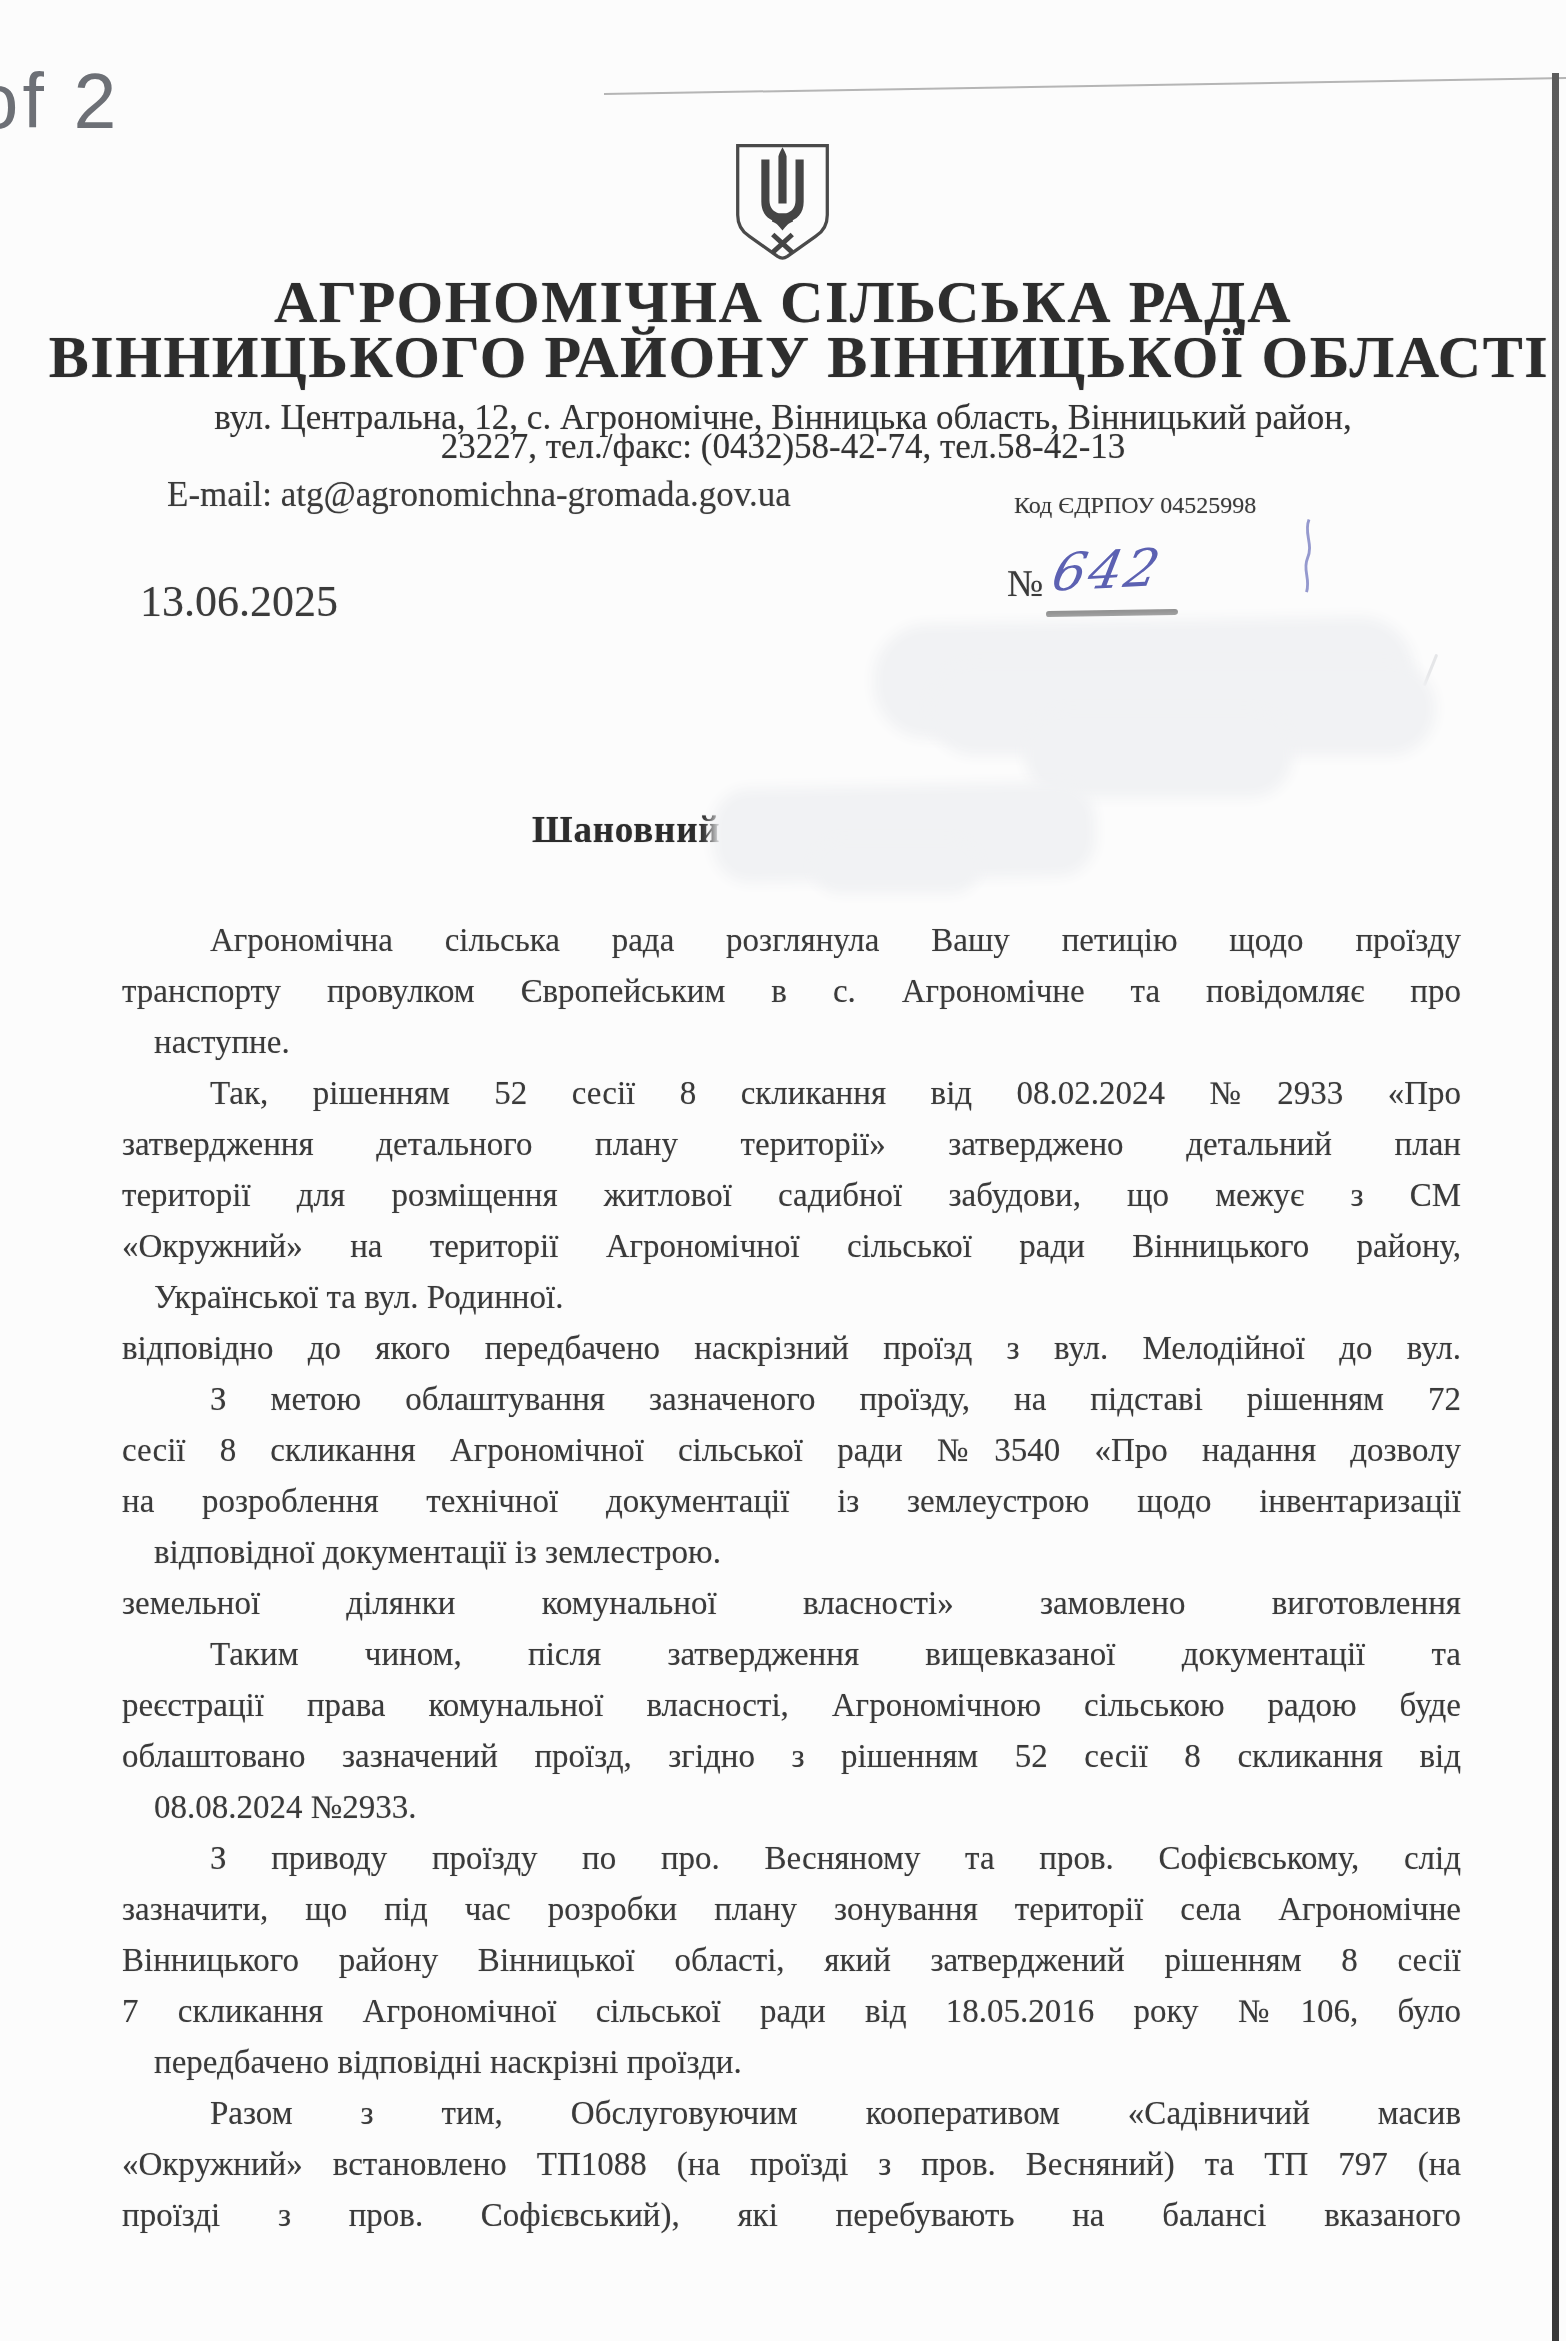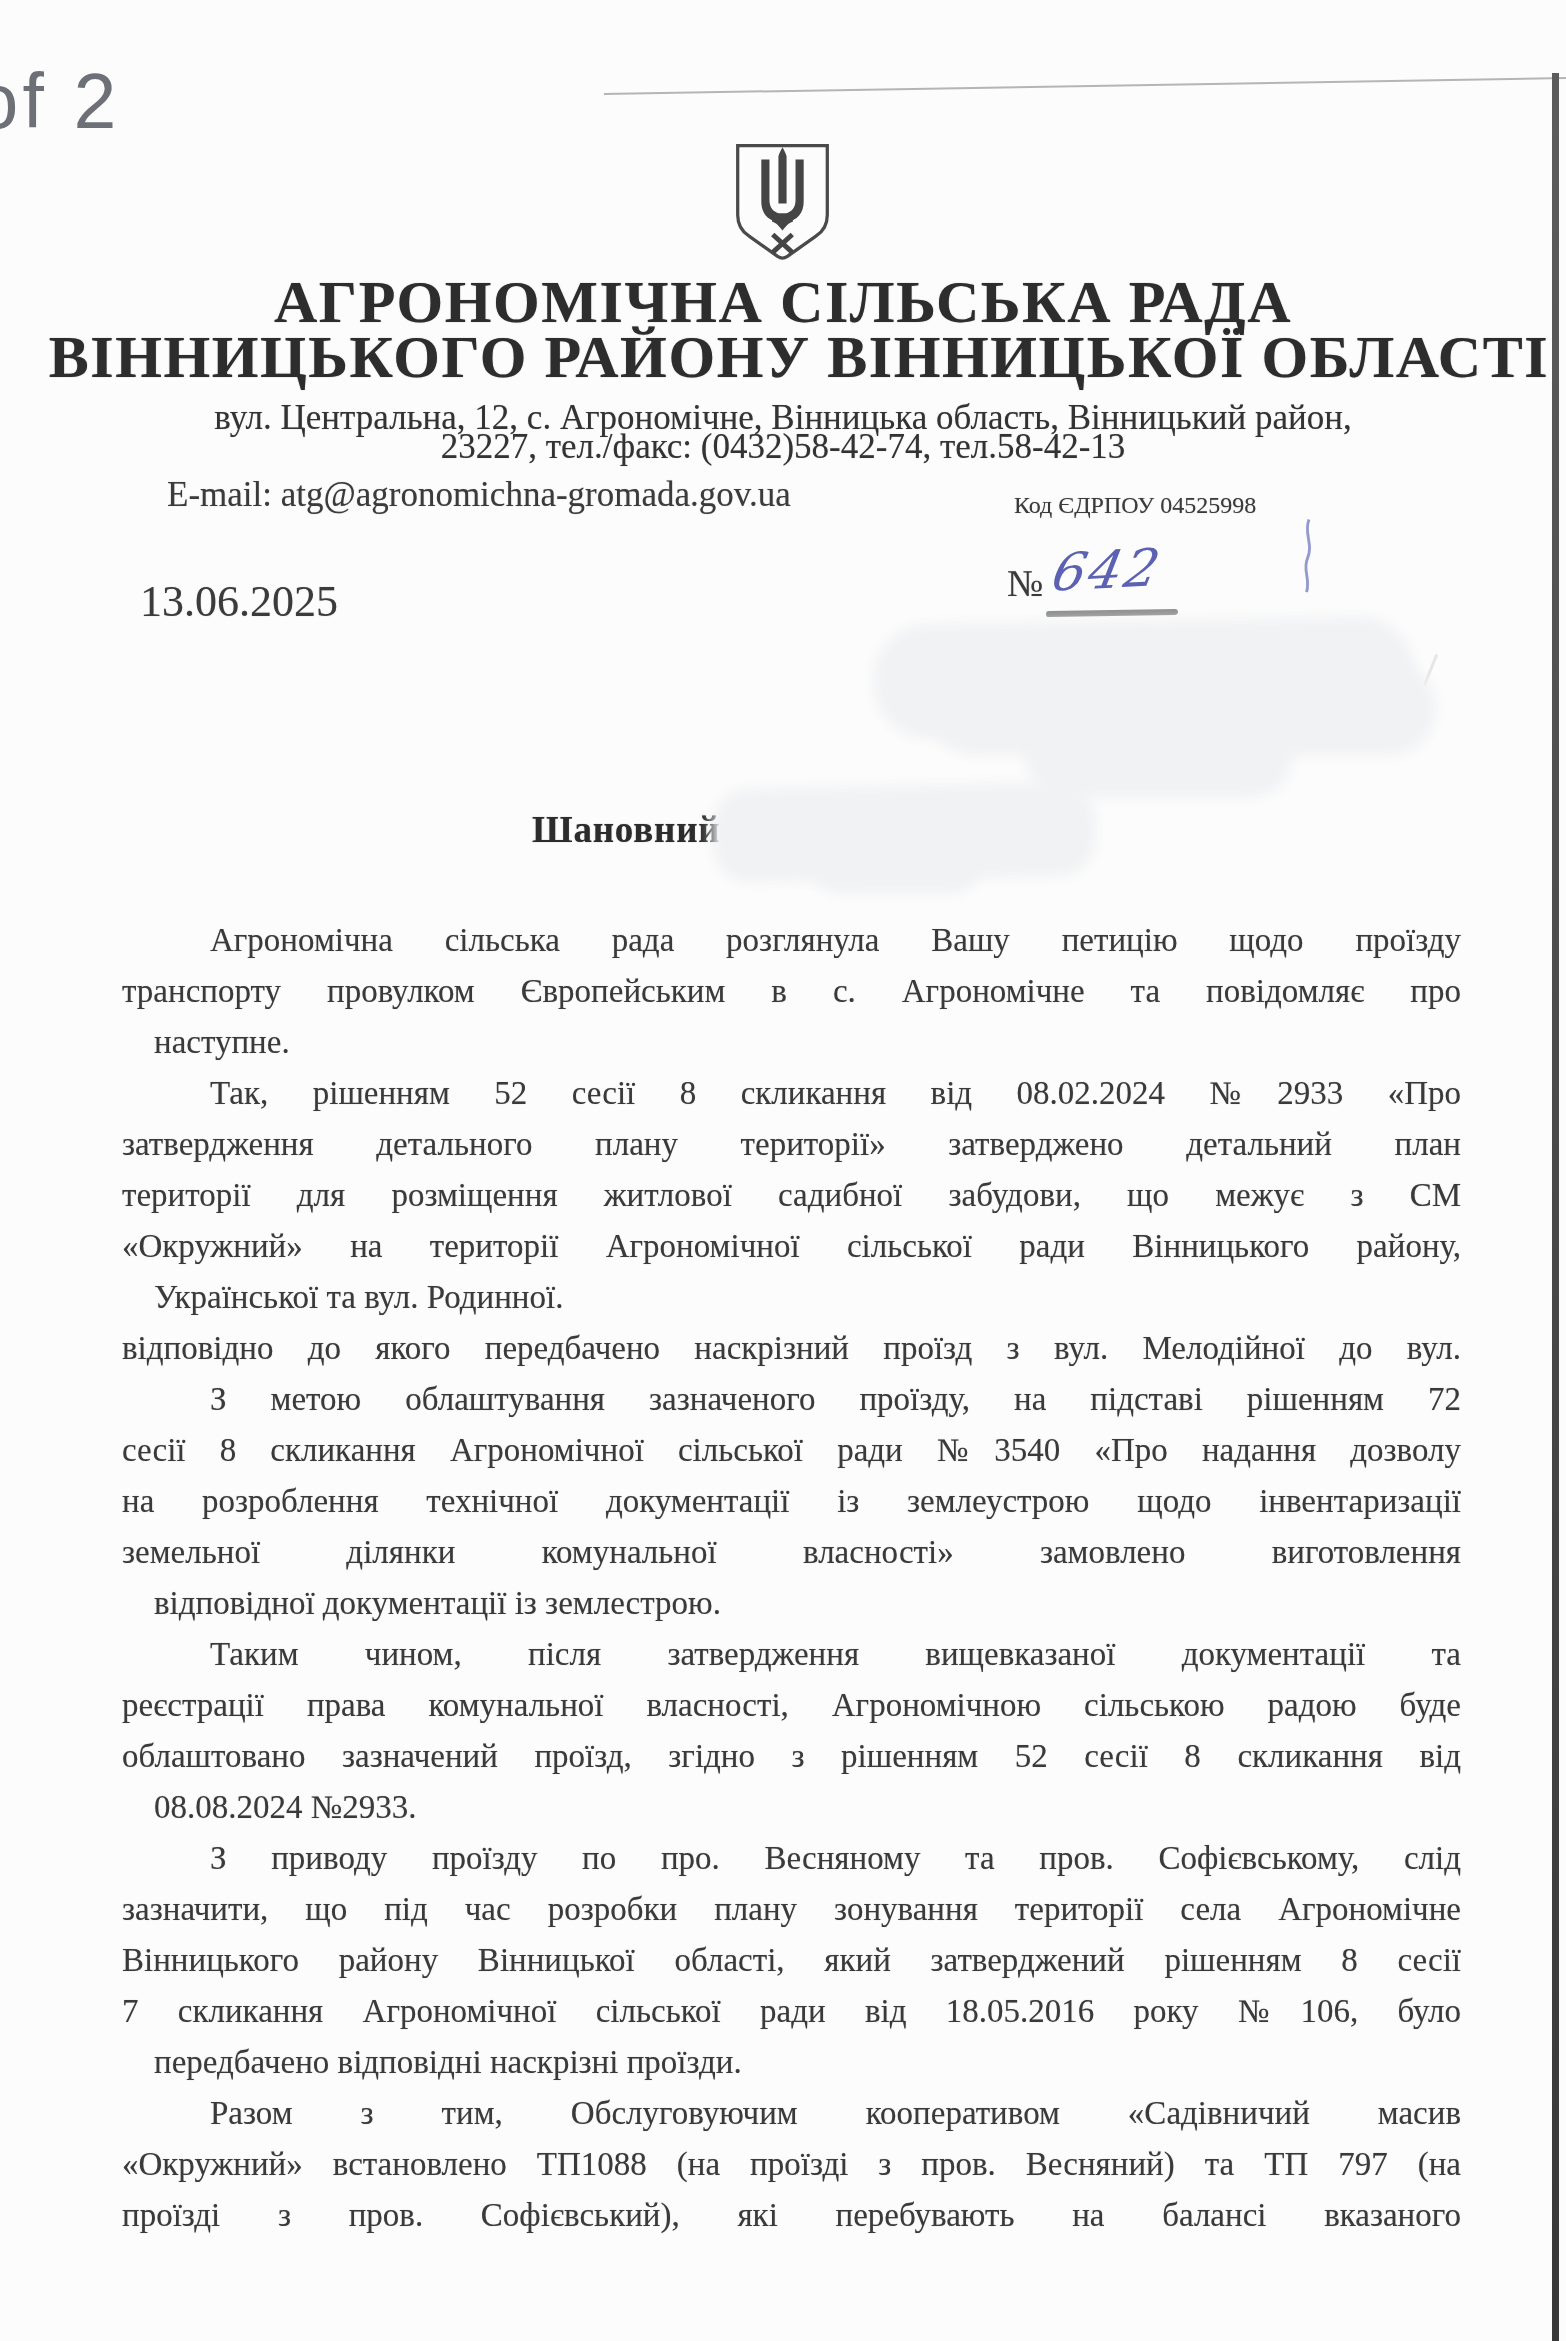--- a/index.html
+++ b/index.html
@@ -100,22 +100,22 @@
       <div class="body-line endpara">наступне.</div>
       <div class="body-line indent">Так, рішенням 52 сесії 8 скликання від 08.02.2024 №2933 «Про</div>
       <div class="body-line">затвердження детального плану території» затверджено детальний план</div>
       <div class="body-line">території для розміщення житлової садибної забудови, що межує з СМ</div>
       <div class="body-line">«Окружний» на території Агрономічної сільської ради Вінницького району,</div>
       <div class="body-line endpara">Української та вул. Родинної.</div>
       <div class="body-line">відповідно до якого передбачено наскрізний проїзд з вул. Мелодійної до вул.</div>
       <div class="body-line indent">З метою облаштування зазначеного проїзду, на підставі рішенням 72</div>
       <div class="body-line">сесії 8 скликання Агрономічної сільської ради №3540 «Про надання дозволу</div>
       <div class="body-line">на розроблення технічної документації із землеустрою щодо інвентаризації</div>
+      <div class="body-line endpara">відповідної документації із землестрою.</div>
       <div class="body-line">земельної ділянки комунальної власності» замовлено виготовлення</div>
-      <div class="body-line endpara">відповідної документації із землестрою.</div>
       <div class="body-line indent">Таким чином, після затвердження вищевказаної документації та</div>
       <div class="body-line">реєстрації права комунальної власності, Агрономічною сільською радою буде</div>
       <div class="body-line">облаштовано зазначений проїзд, згідно з рішенням 52 сесії 8 скликання від</div>
       <div class="body-line endpara">08.08.2024 №2933.</div>
       <div class="body-line indent">З приводу проїзду по про. Весняному та пров. Софієвському, слід</div>
       <div class="body-line">зазначити, що під час розробки плану зонування території села Агрономічне</div>
       <div class="body-line">Вінницького району Вінницької області, який затверджений рішенням 8 сесії</div>
       <div class="body-line">7 скликання Агрономічної сільської ради від 18.05.2016 року №106, було</div>
       <div class="body-line endpara">передбачено відповідні наскрізні проїзди.</div>
       <div class="body-line indent">Разом з тим, Обслуговуючим кооперативом «Садівничий масив</div>

